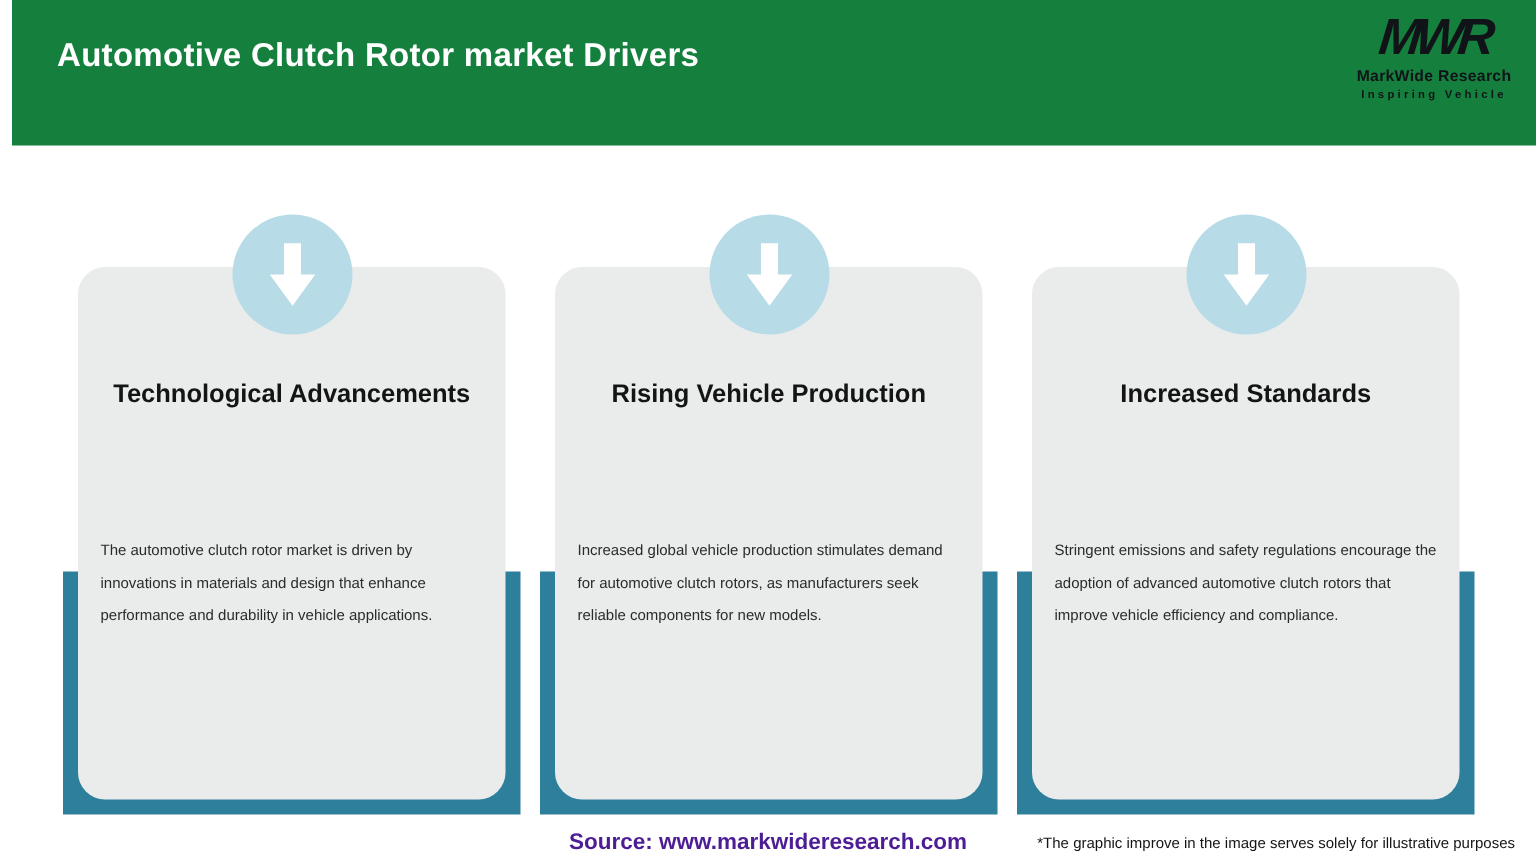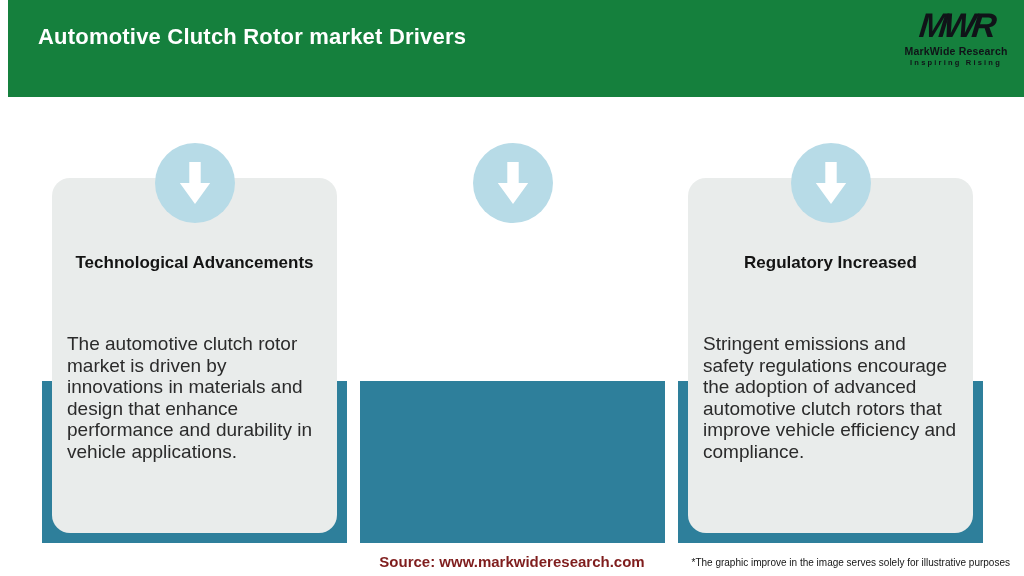--- a/index.html
+++ b/index.html
@@ -97,52 +97,52 @@
     padding: 75px 15px 0 15px;
   }
   .card-title {
     font-size: 17px;
     font-weight: bold;
     color: #141414;
     text-align: center;
     line-height: 20px;
   }
   .card-desc {
-    margin-top: 60px;
-    font-size: 19px;
+    margin-top: 84px;
+    font-size: 10px;
     line-height: 21.5px;
     color: #2b2b2b;
   }
 
   
   .footer-source {
     position: absolute;
     left: 0; top: 553px;
     width: 1024px;
     text-align: center;
     font-size: 15px;
     font-weight: bold;
-    color: #7f1d1d;
+    color: #4c1d95;
   }
   .footer-disclaimer {
     position: absolute;
     right: 14px; top: 557px;
     font-size: 10px;
     color: #141414;
   }
 </style>
 </head>
 <body>
 
 <div class="header">
   <div class="header-title">Automotive Clutch Rotor market Drivers</div>
   <div class="logo">
     <div class="logo-monogram">MWR</div>
     <div class="logo-name">MarkWide Research</div>
-    <div class="logo-tagline">Inspiring Rising</div>
+    <div class="logo-tagline">Inspiring Vehicle</div>
   </div>
 </div>
 
 <div class="cards-row">
 
   <div class="card-col">
     <div class="arrow-circle">
       <svg width="38" height="46" viewBox="0 0 40 48">
         <path d="M14 2 h12 v22 h10 L20 46 L4 24 h10 Z" fill="#ffffff"></path>
       </svg>
@@ -154,31 +154,35 @@
     </div>
   </div>
 
   <div class="card-col">
     <div class="arrow-circle">
       <svg width="38" height="46" viewBox="0 0 40 48">
         <path d="M14 2 h12 v22 h10 L20 46 L4 24 h10 Z" fill="#ffffff"></path>
       </svg>
     </div>
     <div class="teal-back"></div>
+    <div class="card">
+      <div class="card-title">Rising Vehicle Production</div>
+      <p class="card-desc">Increased global vehicle production stimulates demand for automotive clutch rotors, as manufacturers seek reliable components for new models.</p>
+    </div>
   </div>
 
   <div class="card-col">
     <div class="arrow-circle">
       <svg width="38" height="46" viewBox="0 0 40 48">
         <path d="M14 2 h12 v22 h10 L20 46 L4 24 h10 Z" fill="#ffffff"></path>
       </svg>
     </div>
     <div class="teal-back"></div>
     <div class="card">
-      <div class="card-title">Regulatory Increased</div>
+      <div class="card-title">Increased Standards</div>
       <p class="card-desc">Stringent emissions and safety regulations encourage the adoption of advanced automotive clutch rotors that improve vehicle efficiency and compliance.</p>
     </div>
   </div>
 
 </div>
 
 <div class="footer-source">Source: www.markwideresearch.com</div>
 <div class="footer-disclaimer">*The graphic improve in the image serves solely for illustrative purposes</div>
 
 </body></html>

